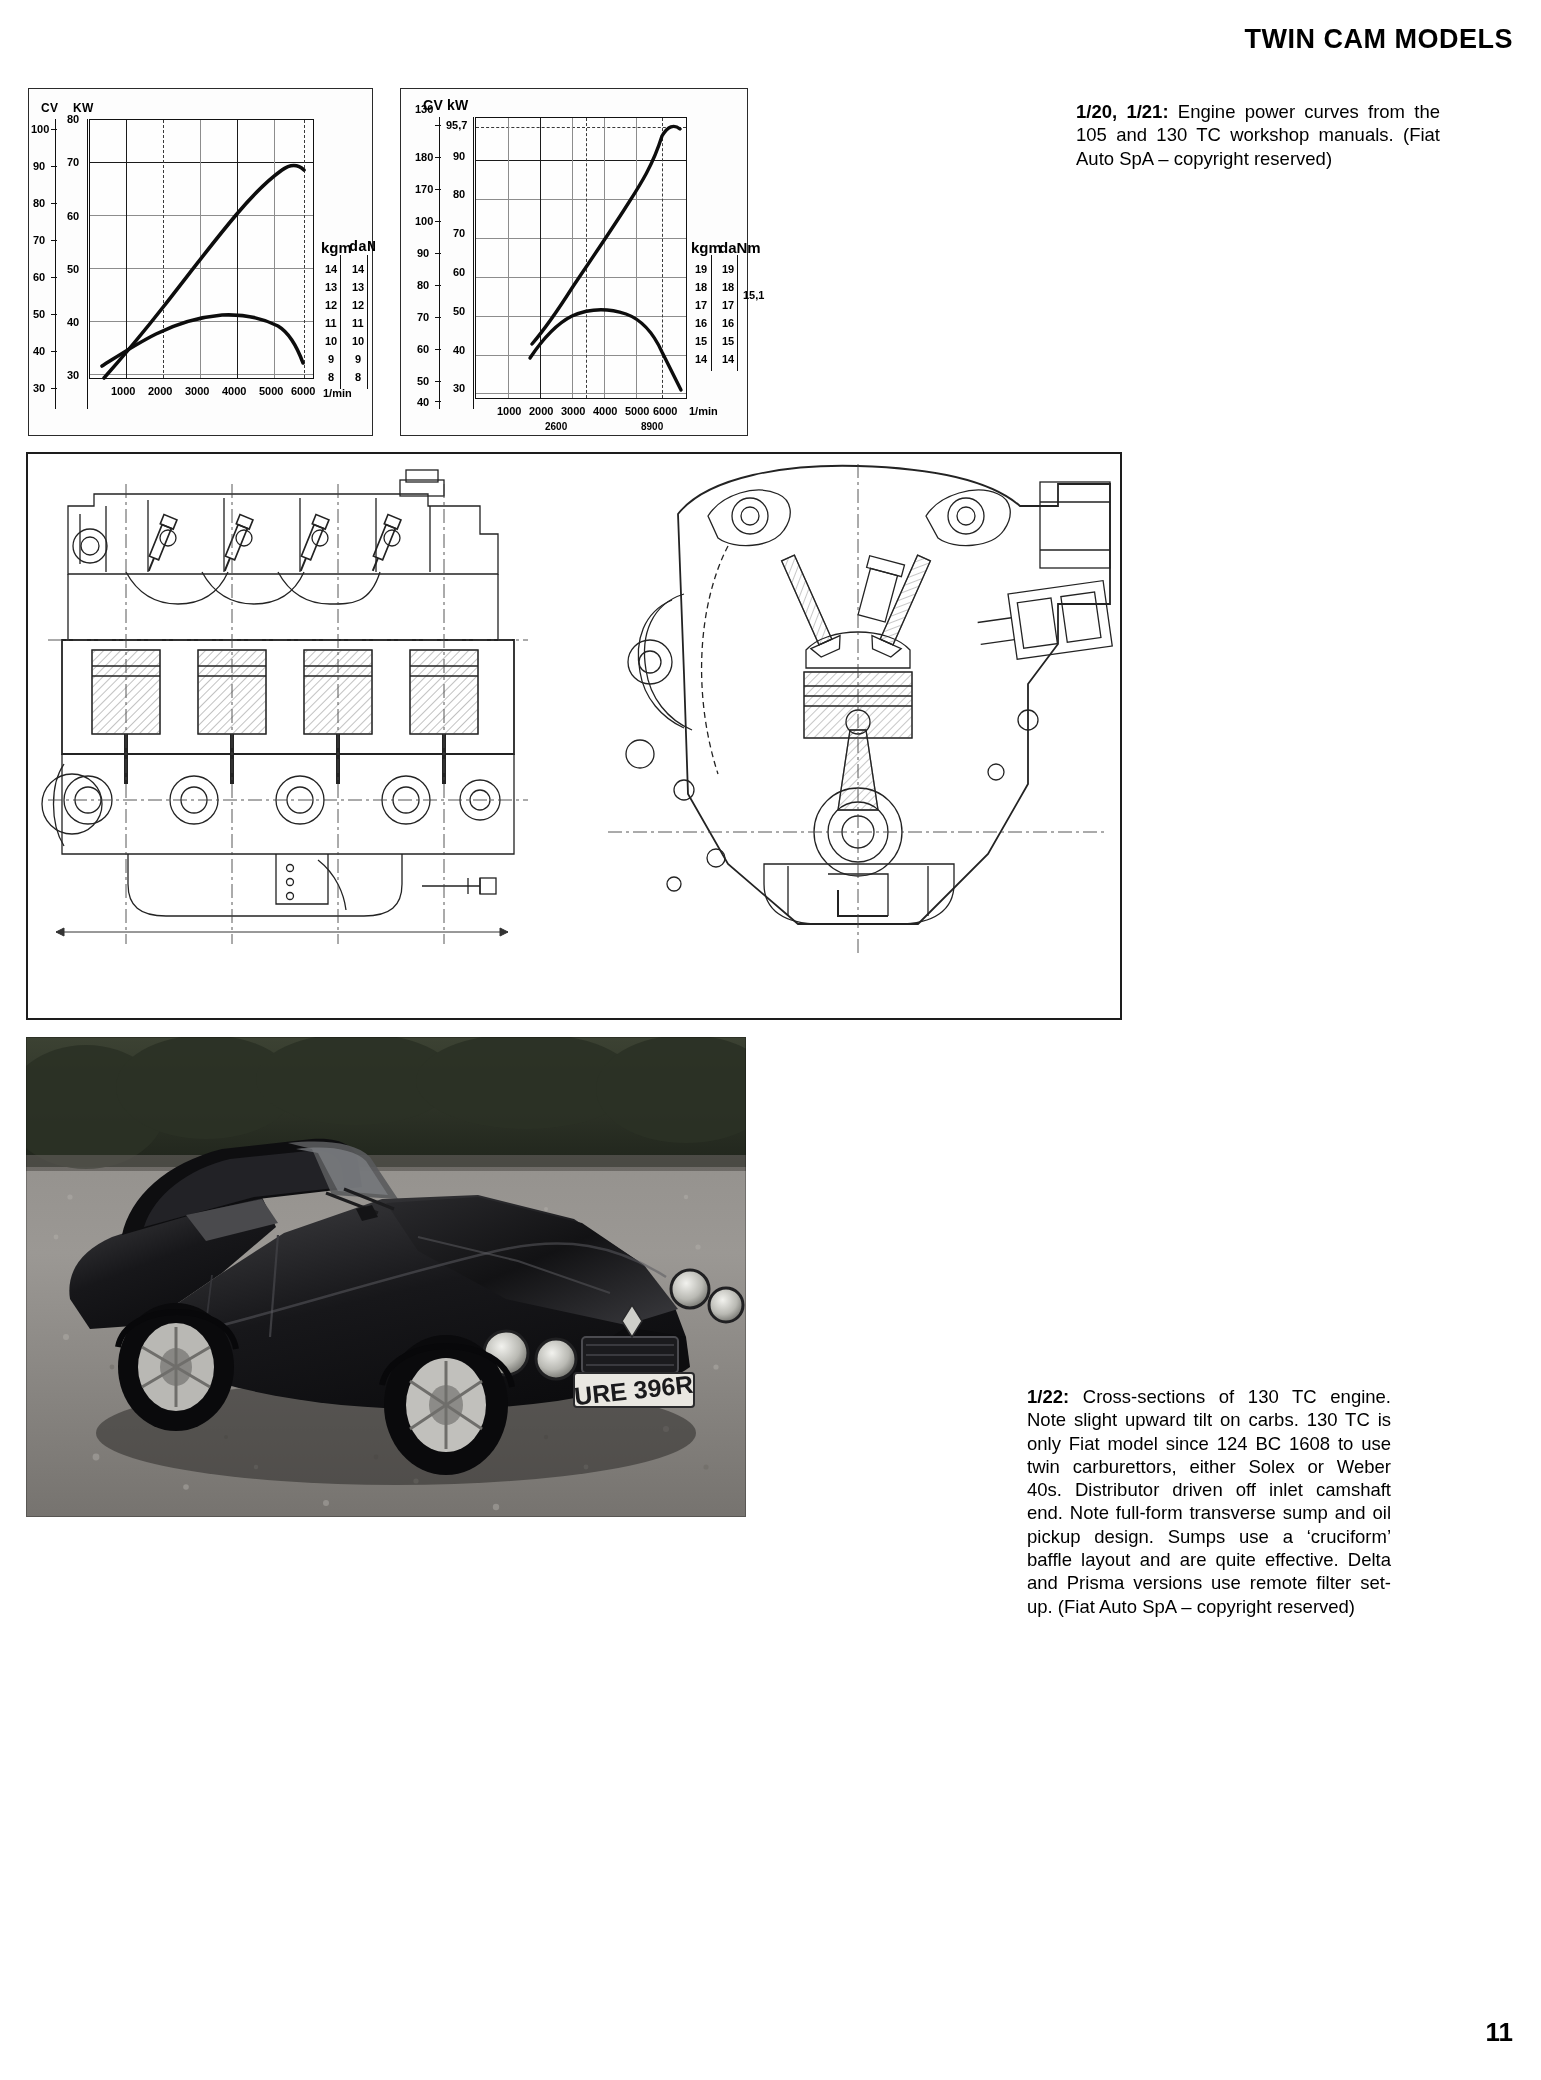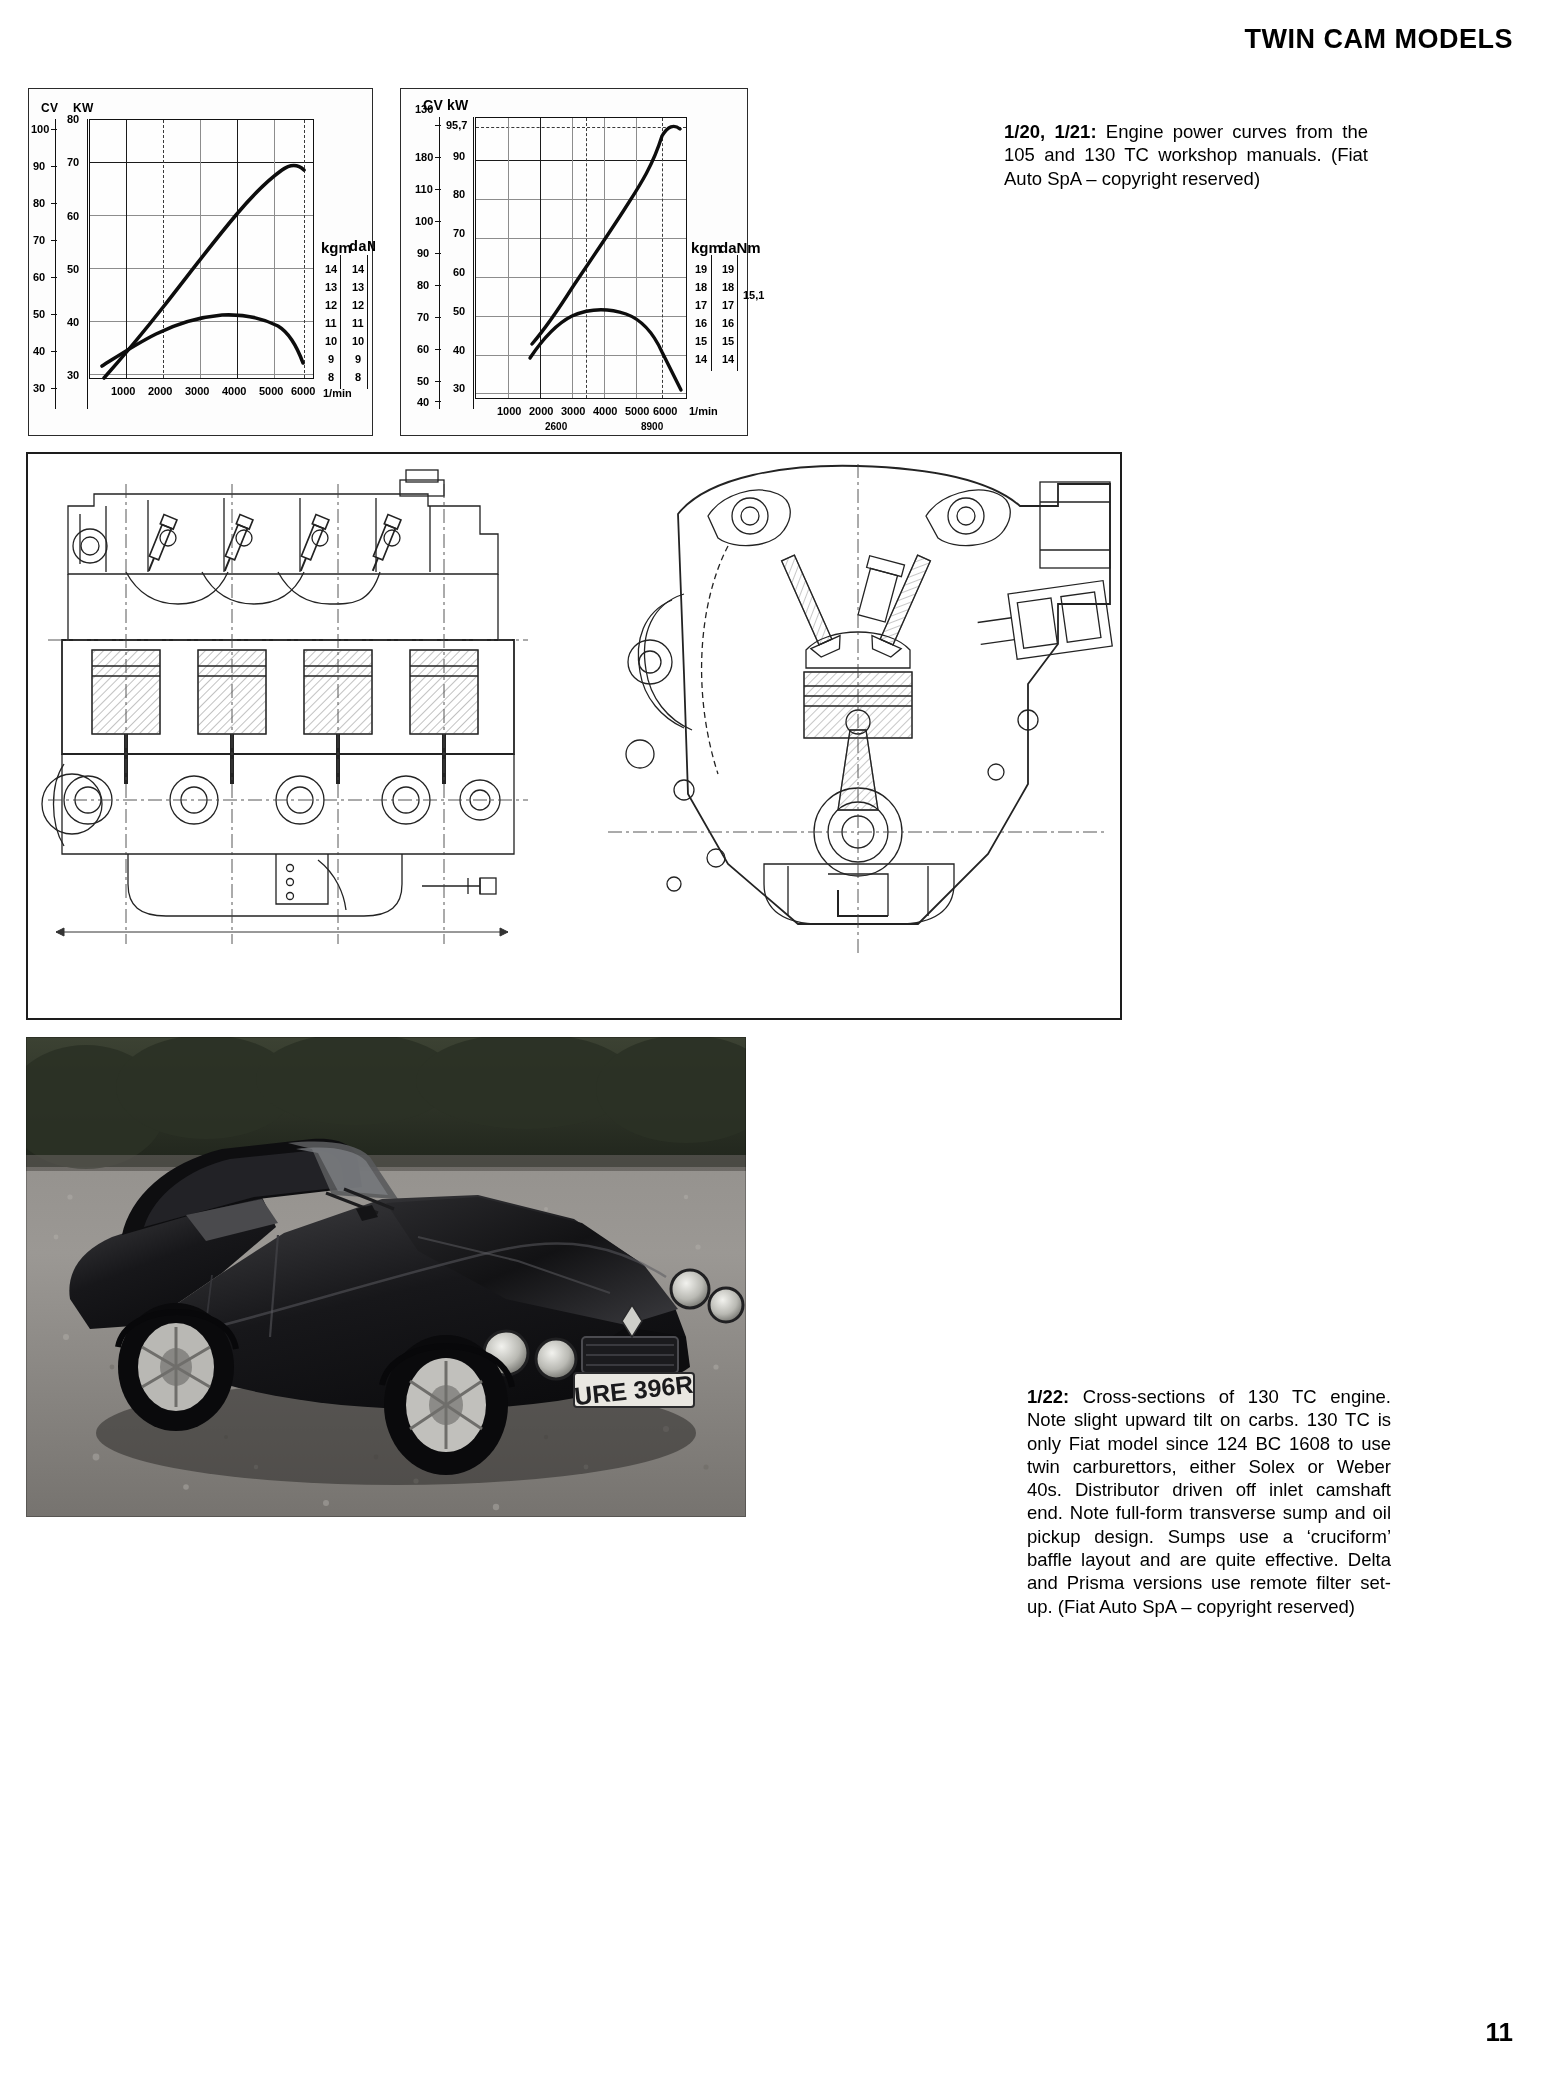--- a/index.html
+++ b/index.html
@@ -37,21 +37,21 @@
   #engine-panel{position:absolute;left:26px;top:452px;width:1096px;height:568px;border:2px solid #1d1d1d;background:#fff;box-sizing:border-box;overflow:hidden;}
   #engine-panel svg{position:absolute;left:0;top:0;}
 
   
   #photo-panel{position:absolute;left:26px;top:1037px;width:720px;height:480px;overflow:hidden;background:#6e6e6e;}
   #photo-panel svg{position:absolute;left:0;top:0;}
 
   
   .caption{position:absolute;font-size:18.5px;line-height:1.26;text-align:justify;}
   .caption b{font-weight:bold;}
-  #cap-1{left:1004px;top:100px;width:364px;margin-top:20px;}
+  #cap-1{left:1076px;top:100px;width:364px;}
   #cap-22{left:1027px;top:1385px;width:364px;}
   #cap-23{left:1027px;top:1800px;width:364px;}
   .folio{position:absolute;right:28px;bottom:32px;font-size:26px;font-weight:bold;}
 </style>
 </head>
 <body>
 
 <div class="page">
 
   <div class="page-header">TWIN CAM MODELS</div>
@@ -140,21 +140,21 @@
     <div class="chart-inner">
       <div class="unit-lab" style="left:22px;top:8px;font-size:14px;">CV</div>
       <div class="unit-lab" style="left:46px;top:8px;font-size:14px;">kW</div>
 
       <div class="axis-spine" style="left:38px;top:28px;height:292px;"></div>
       <div class="tick" style="left:34px;top:36px;"></div>
       <div class="ax-lab" style="left:14px;top:15px;">130</div>
       <div class="tick" style="left:34px;top:68px;"></div>
       <div class="ax-lab" style="left:14px;top:63px;">180</div>
       <div class="tick" style="left:34px;top:100px;"></div>
-      <div class="ax-lab" style="left:14px;top:95px;">110</div>
+      <div class="ax-lab" style="left:14px;top:95px;">170</div>
       <div class="tick" style="left:34px;top:132px;"></div>
       <div class="ax-lab" style="left:14px;top:127px;">100</div>
       <div class="tick" style="left:34px;top:164px;"></div>
       <div class="ax-lab" style="left:16px;top:159px;">90</div>
       <div class="tick" style="left:34px;top:196px;"></div>
       <div class="ax-lab" style="left:16px;top:191px;">80</div>
       <div class="tick" style="left:34px;top:228px;"></div>
       <div class="ax-lab" style="left:16px;top:223px;">70</div>
       <div class="tick" style="left:34px;top:260px;"></div>
       <div class="ax-lab" style="left:16px;top:255px;">60</div>

